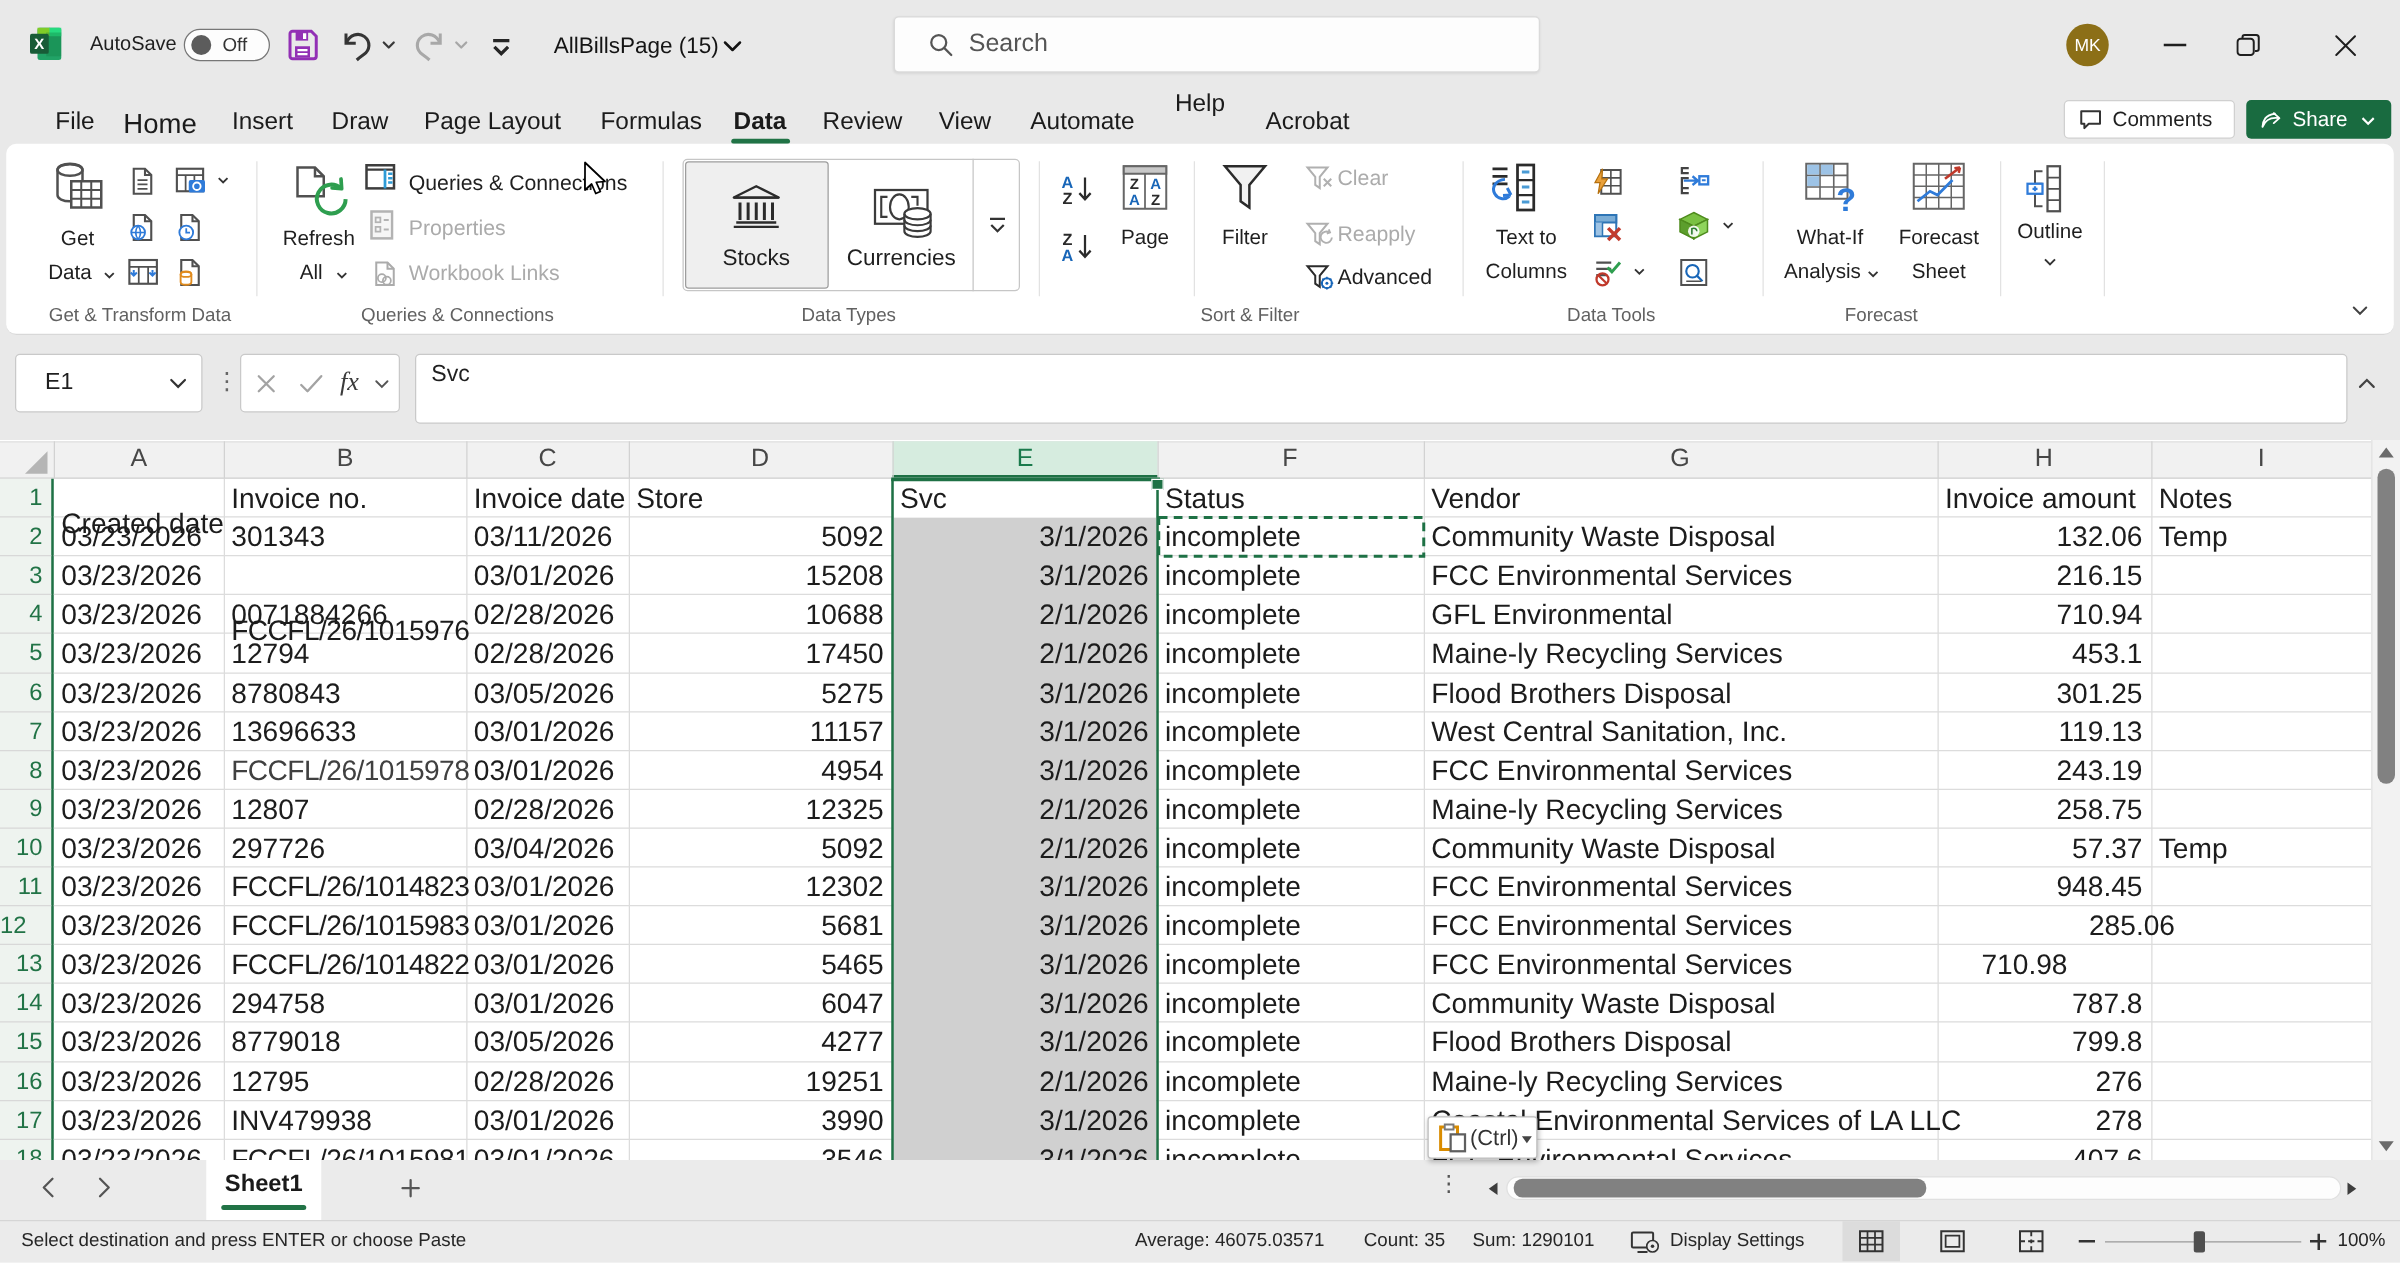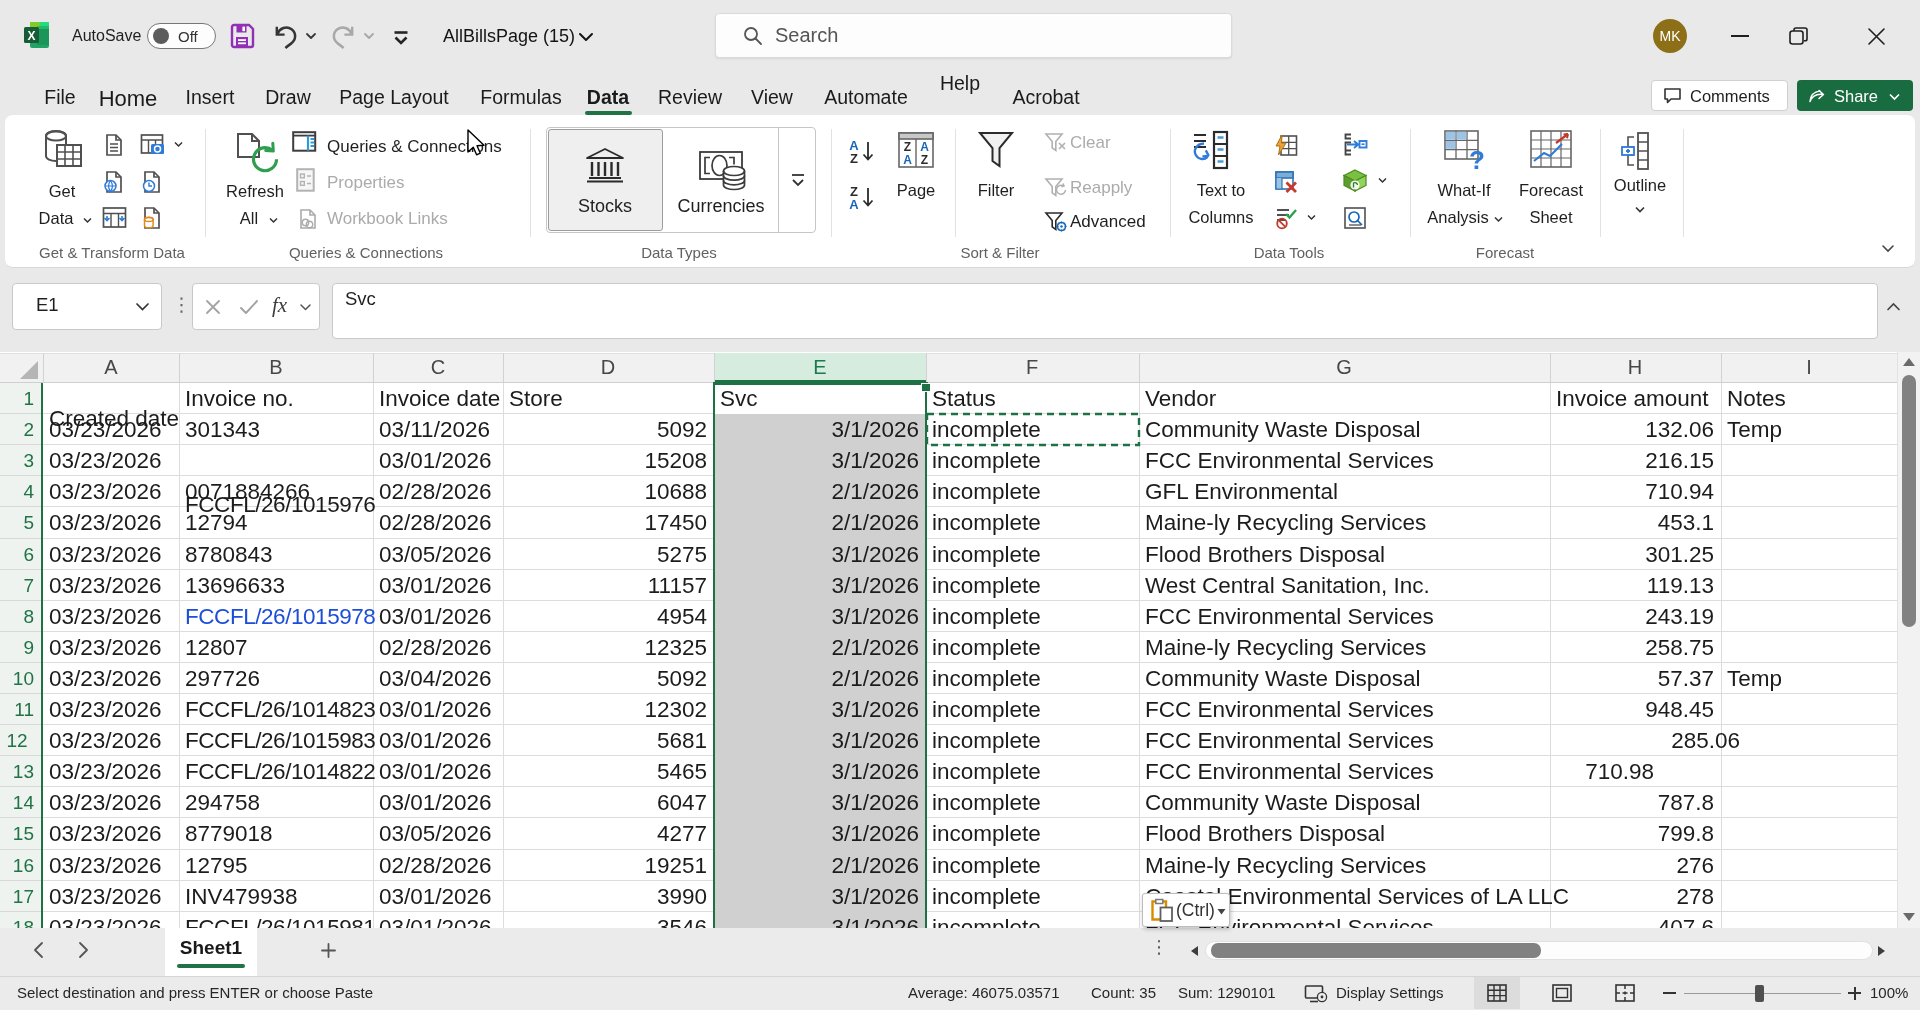--- a/index.html
+++ b/index.html
@@ -416,21 +416,21 @@
 <div class="txt" style="left:0;top:569.6px;width:34px;height:31.10px;line-height:31.10px;text-align:right;font-size:19px;color:#217346">7</div>
 <div class="ab" style="left:0;top:599.7px;width:41px;height:1px;background:#d8d8d8"></div>
 <div class="txt" style="left:0;top:600.7px;width:34px;height:31.10px;line-height:31.10px;text-align:right;font-size:19px;color:#217346">8</div>
 <div class="ab" style="left:0;top:630.8px;width:41px;height:1px;background:#d8d8d8"></div>
 <div class="txt" style="left:0;top:631.8px;width:34px;height:31.10px;line-height:31.10px;text-align:right;font-size:19px;color:#217346">9</div>
 <div class="ab" style="left:0;top:661.9px;width:41px;height:1px;background:#d8d8d8"></div>
 <div class="txt" style="left:0;top:662.9px;width:34px;height:31.10px;line-height:31.10px;text-align:right;font-size:19px;color:#217346">10</div>
 <div class="ab" style="left:0;top:693.0px;width:41px;height:1px;background:#d8d8d8"></div>
 <div class="txt" style="left:0;top:694.0px;width:34px;height:31.10px;line-height:31.10px;text-align:right;font-size:19px;color:#217346">11</div>
 <div class="ab" style="left:0;top:724.1px;width:41px;height:1px;background:#d8d8d8"></div>
-<div class="txt" style="left:0;top:725.1px;width:34px;height:31.10px;line-height:31.10px;text-align:center;font-size:19px;color:#217346">12</div>
+<div class="txt" style="left:0;top:725.1px;width:34px;height:31.10px;line-height:31.10px;text-align:left;font-size:19px;color:#217346">12</div>
 <div class="ab" style="left:0;top:755.2px;width:41px;height:1px;background:#d8d8d8"></div>
 <div class="txt" style="left:0;top:756.2px;width:34px;height:31.10px;line-height:31.10px;text-align:right;font-size:19px;color:#217346">13</div>
 <div class="ab" style="left:0;top:786.3px;width:41px;height:1px;background:#d8d8d8"></div>
 <div class="txt" style="left:0;top:787.3px;width:34px;height:31.10px;line-height:31.10px;text-align:right;font-size:19px;color:#217346">14</div>
 <div class="ab" style="left:0;top:817.4px;width:41px;height:1px;background:#d8d8d8"></div>
 <div class="txt" style="left:0;top:818.4px;width:34px;height:31.10px;line-height:31.10px;text-align:right;font-size:19px;color:#217346">15</div>
 <div class="ab" style="left:0;top:848.5px;width:41px;height:1px;background:#d8d8d8"></div>
 <div class="txt" style="left:0;top:849.5px;width:34px;height:31.10px;line-height:31.10px;text-align:right;font-size:19px;color:#217346">16</div>
 <div class="ab" style="left:0;top:879.6px;width:41px;height:1px;background:#d8d8d8"></div>
 <div class="txt" style="left:0;top:880.6px;width:34px;height:31.10px;line-height:31.10px;text-align:right;font-size:19px;color:#217346">17</div>
@@ -514,21 +514,21 @@
 <div class="txt" style="left:1550px;top:538.5px;width:164px;height:31.10px;line-height:31.10px;text-align:right;font-size:22.5px;color:#1c1c1c;z-index:5">301.25</div>
 <div class="txt" style="left:49px;top:569.6px;height:31.10px;line-height:31.10px;font-size:22.5px;color:#1c1c1c;z-index:5;">03/23/2026</div>
 <div class="txt" style="left:185px;top:569.6px;height:31.10px;line-height:31.10px;font-size:22.5px;color:#1c1c1c;z-index:5;">13696633</div>
 <div class="txt" style="left:379px;top:569.6px;height:31.10px;line-height:31.10px;font-size:22.5px;color:#1c1c1c;z-index:5;">03/01/2026</div>
 <div class="txt" style="left:503px;top:569.6px;width:204px;height:31.10px;line-height:31.10px;text-align:right;font-size:22.5px;color:#1c1c1c;z-index:5">11157</div>
 <div class="txt" style="left:714px;top:569.6px;width:205px;height:31.10px;line-height:31.10px;text-align:right;font-size:22.5px;color:#1c1c1c;z-index:5">3/1/2026</div>
 <div class="txt" style="left:932px;top:569.6px;height:31.10px;line-height:31.10px;font-size:22.5px;color:#1c1c1c;z-index:5;">incomplete</div>
 <div class="txt" style="left:1145px;top:569.6px;height:31.10px;line-height:31.10px;font-size:22.5px;color:#1c1c1c;z-index:5;">West Central Sanitation, Inc.</div>
 <div class="txt" style="left:1550px;top:569.6px;width:164px;height:31.10px;line-height:31.10px;text-align:right;font-size:22.5px;color:#1c1c1c;z-index:5">119.13</div>
 <div class="txt" style="left:49px;top:600.7px;height:31.10px;line-height:31.10px;font-size:22.5px;color:#1c1c1c;z-index:5;">03/23/2026</div>
-<div class="txt" style="left:185px;top:600.7px;height:31.10px;line-height:31.10px;font-size:22.5px;color:#1d4ed8;z-index:5;letter-spacing:-0.45px;">FCCFL/26/1015978</div>
+<div class="txt" style="left:185px;top:600.7px;height:31.10px;line-height:31.10px;font-size:22.5px;color:#404040;z-index:5;letter-spacing:-0.45px;">FCCFL/26/1015978</div>
 <div class="txt" style="left:379px;top:600.7px;height:31.10px;line-height:31.10px;font-size:22.5px;color:#1c1c1c;z-index:5;">03/01/2026</div>
 <div class="txt" style="left:503px;top:600.7px;width:204px;height:31.10px;line-height:31.10px;text-align:right;font-size:22.5px;color:#1c1c1c;z-index:5">4954</div>
 <div class="txt" style="left:714px;top:600.7px;width:205px;height:31.10px;line-height:31.10px;text-align:right;font-size:22.5px;color:#1c1c1c;z-index:5">3/1/2026</div>
 <div class="txt" style="left:932px;top:600.7px;height:31.10px;line-height:31.10px;font-size:22.5px;color:#1c1c1c;z-index:5;">incomplete</div>
 <div class="txt" style="left:1145px;top:600.7px;height:31.10px;line-height:31.10px;font-size:22.5px;color:#1c1c1c;z-index:5;">FCC Environmental Services</div>
 <div class="txt" style="left:1550px;top:600.7px;width:164px;height:31.10px;line-height:31.10px;text-align:right;font-size:22.5px;color:#1c1c1c;z-index:5">243.19</div>
 <div class="txt" style="left:49px;top:631.8px;height:31.10px;line-height:31.10px;font-size:22.5px;color:#1c1c1c;z-index:5;">03/23/2026</div>
 <div class="txt" style="left:185px;top:631.8px;height:31.10px;line-height:31.10px;font-size:22.5px;color:#1c1c1c;z-index:5;">12807</div>
 <div class="txt" style="left:379px;top:631.8px;height:31.10px;line-height:31.10px;font-size:22.5px;color:#1c1c1c;z-index:5;">02/28/2026</div>
 <div class="txt" style="left:503px;top:631.8px;width:204px;height:31.10px;line-height:31.10px;text-align:right;font-size:22.5px;color:#1c1c1c;z-index:5">12325</div>

